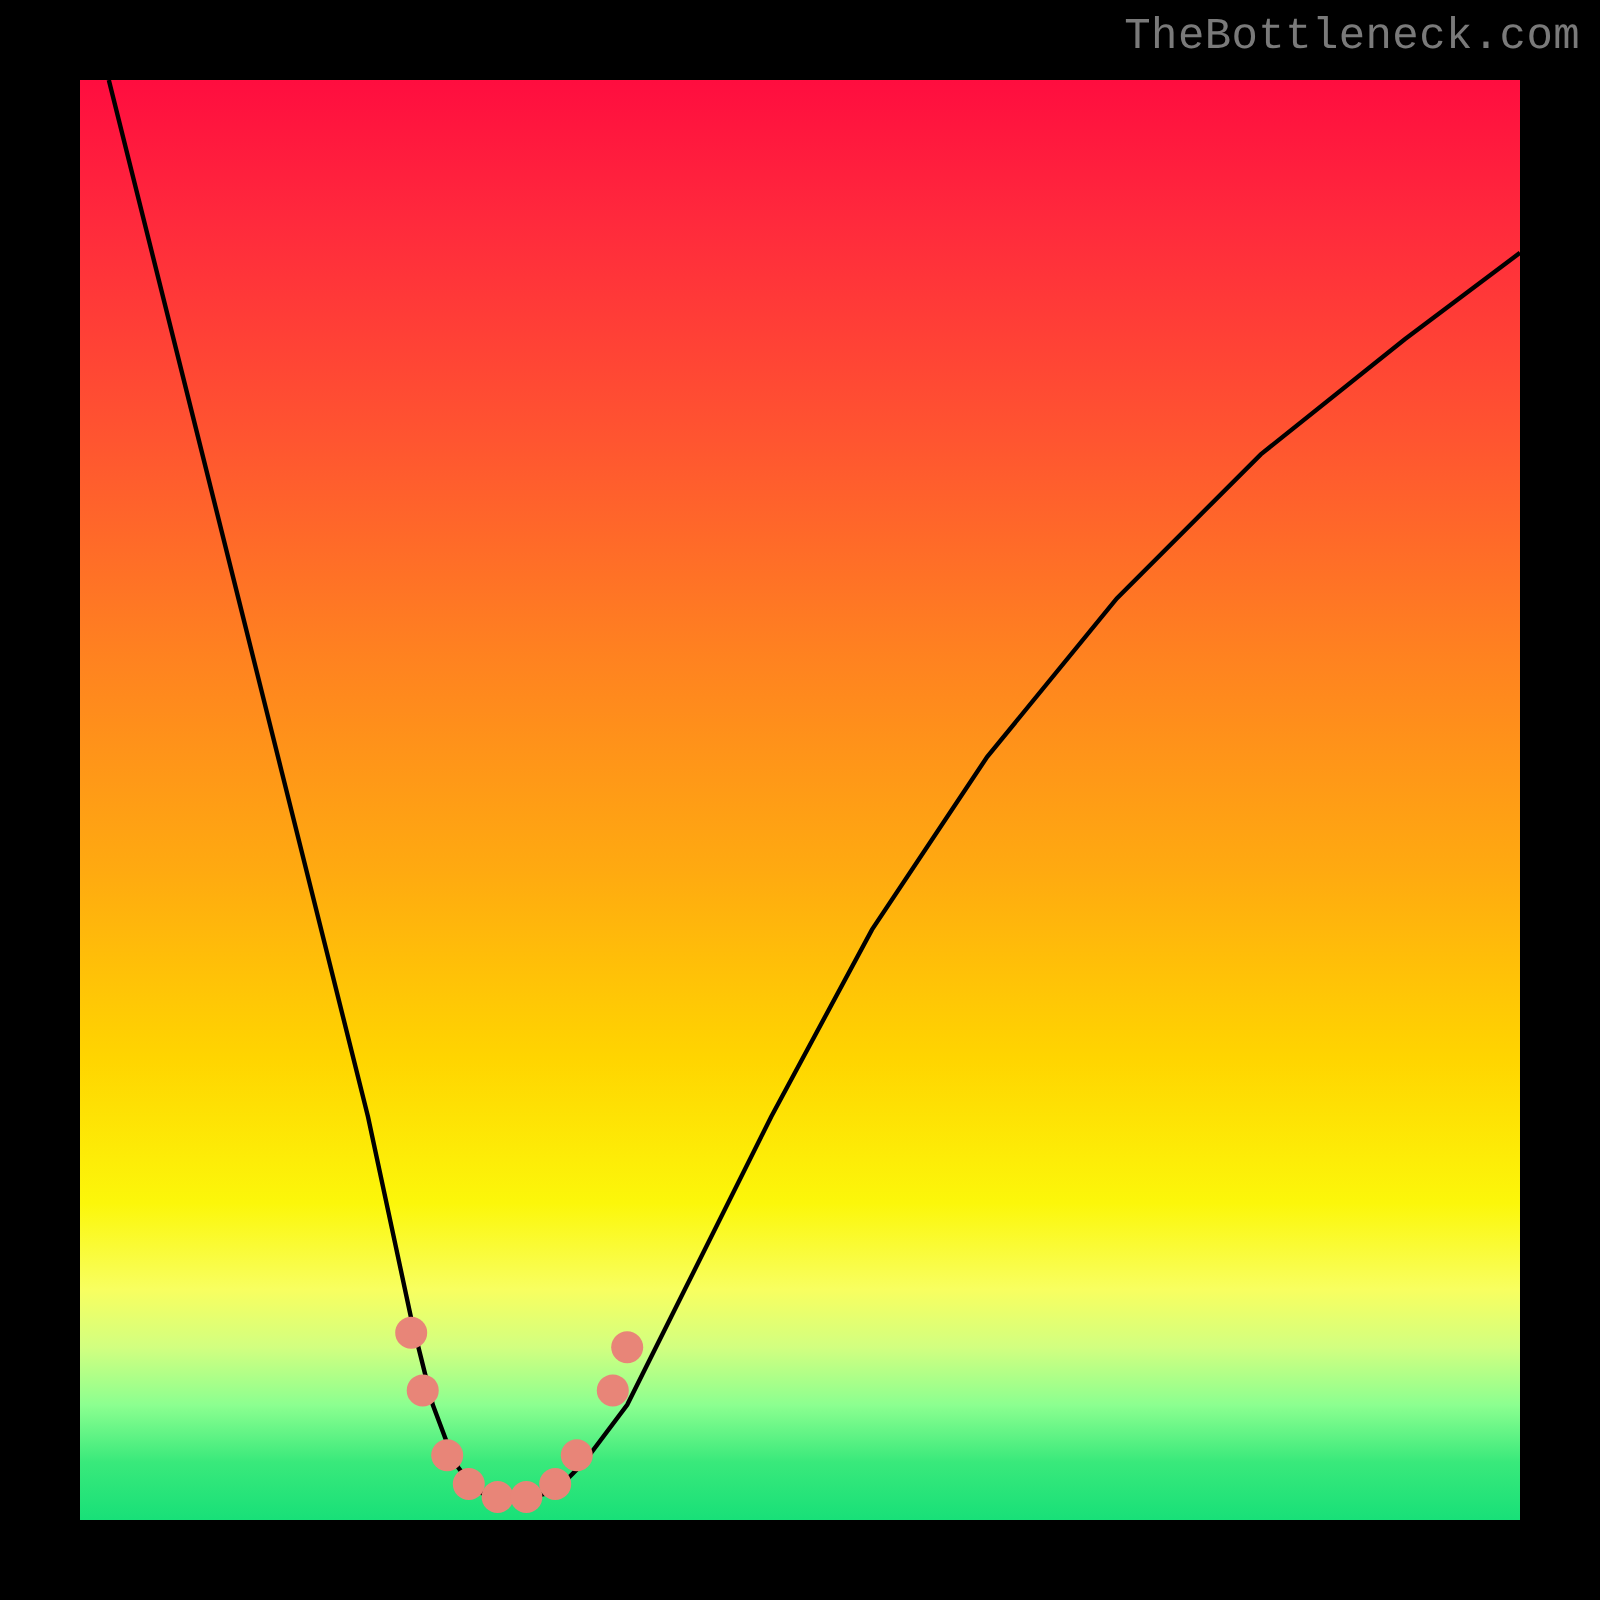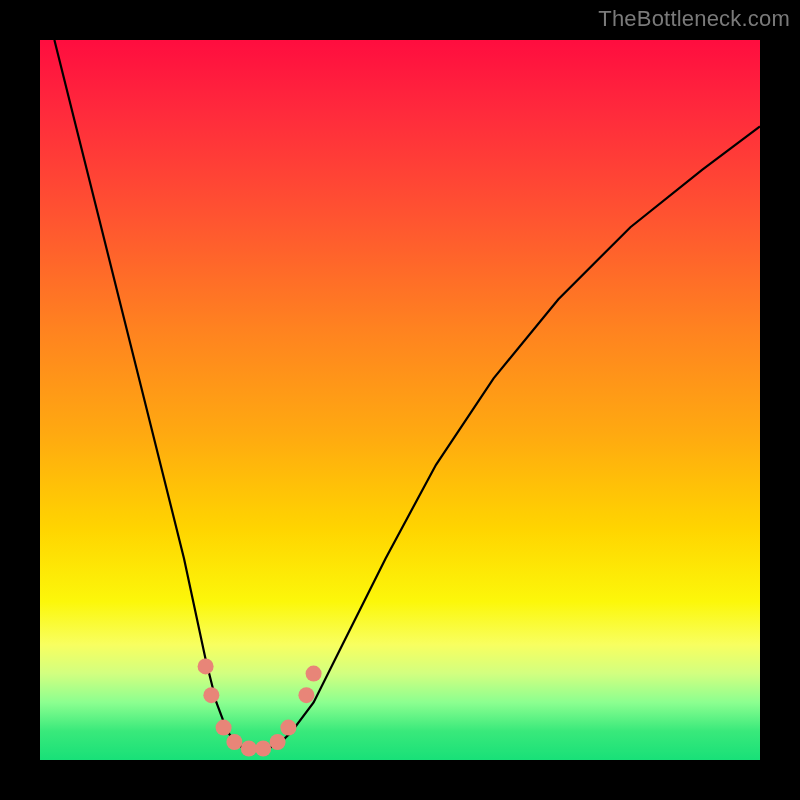--- a/index.html
+++ b/index.html
@@ -11,20 +11,21 @@
     overflow: hidden;
     font-family: Arial, Helvetica, sans-serif;
   }
   .frame {
     position: absolute;
     left: 0;
     top: 0;
     width: 800px;
     height: 682px;
     background: #000;
+    font-family: Liberation Mono, monospace;
   }
   .plot {
     position: absolute;
     left: 40px;
     top: 40px;
     width: 720px;
     height: 720px;
     
     background: linear-gradient(
       to bottom,

